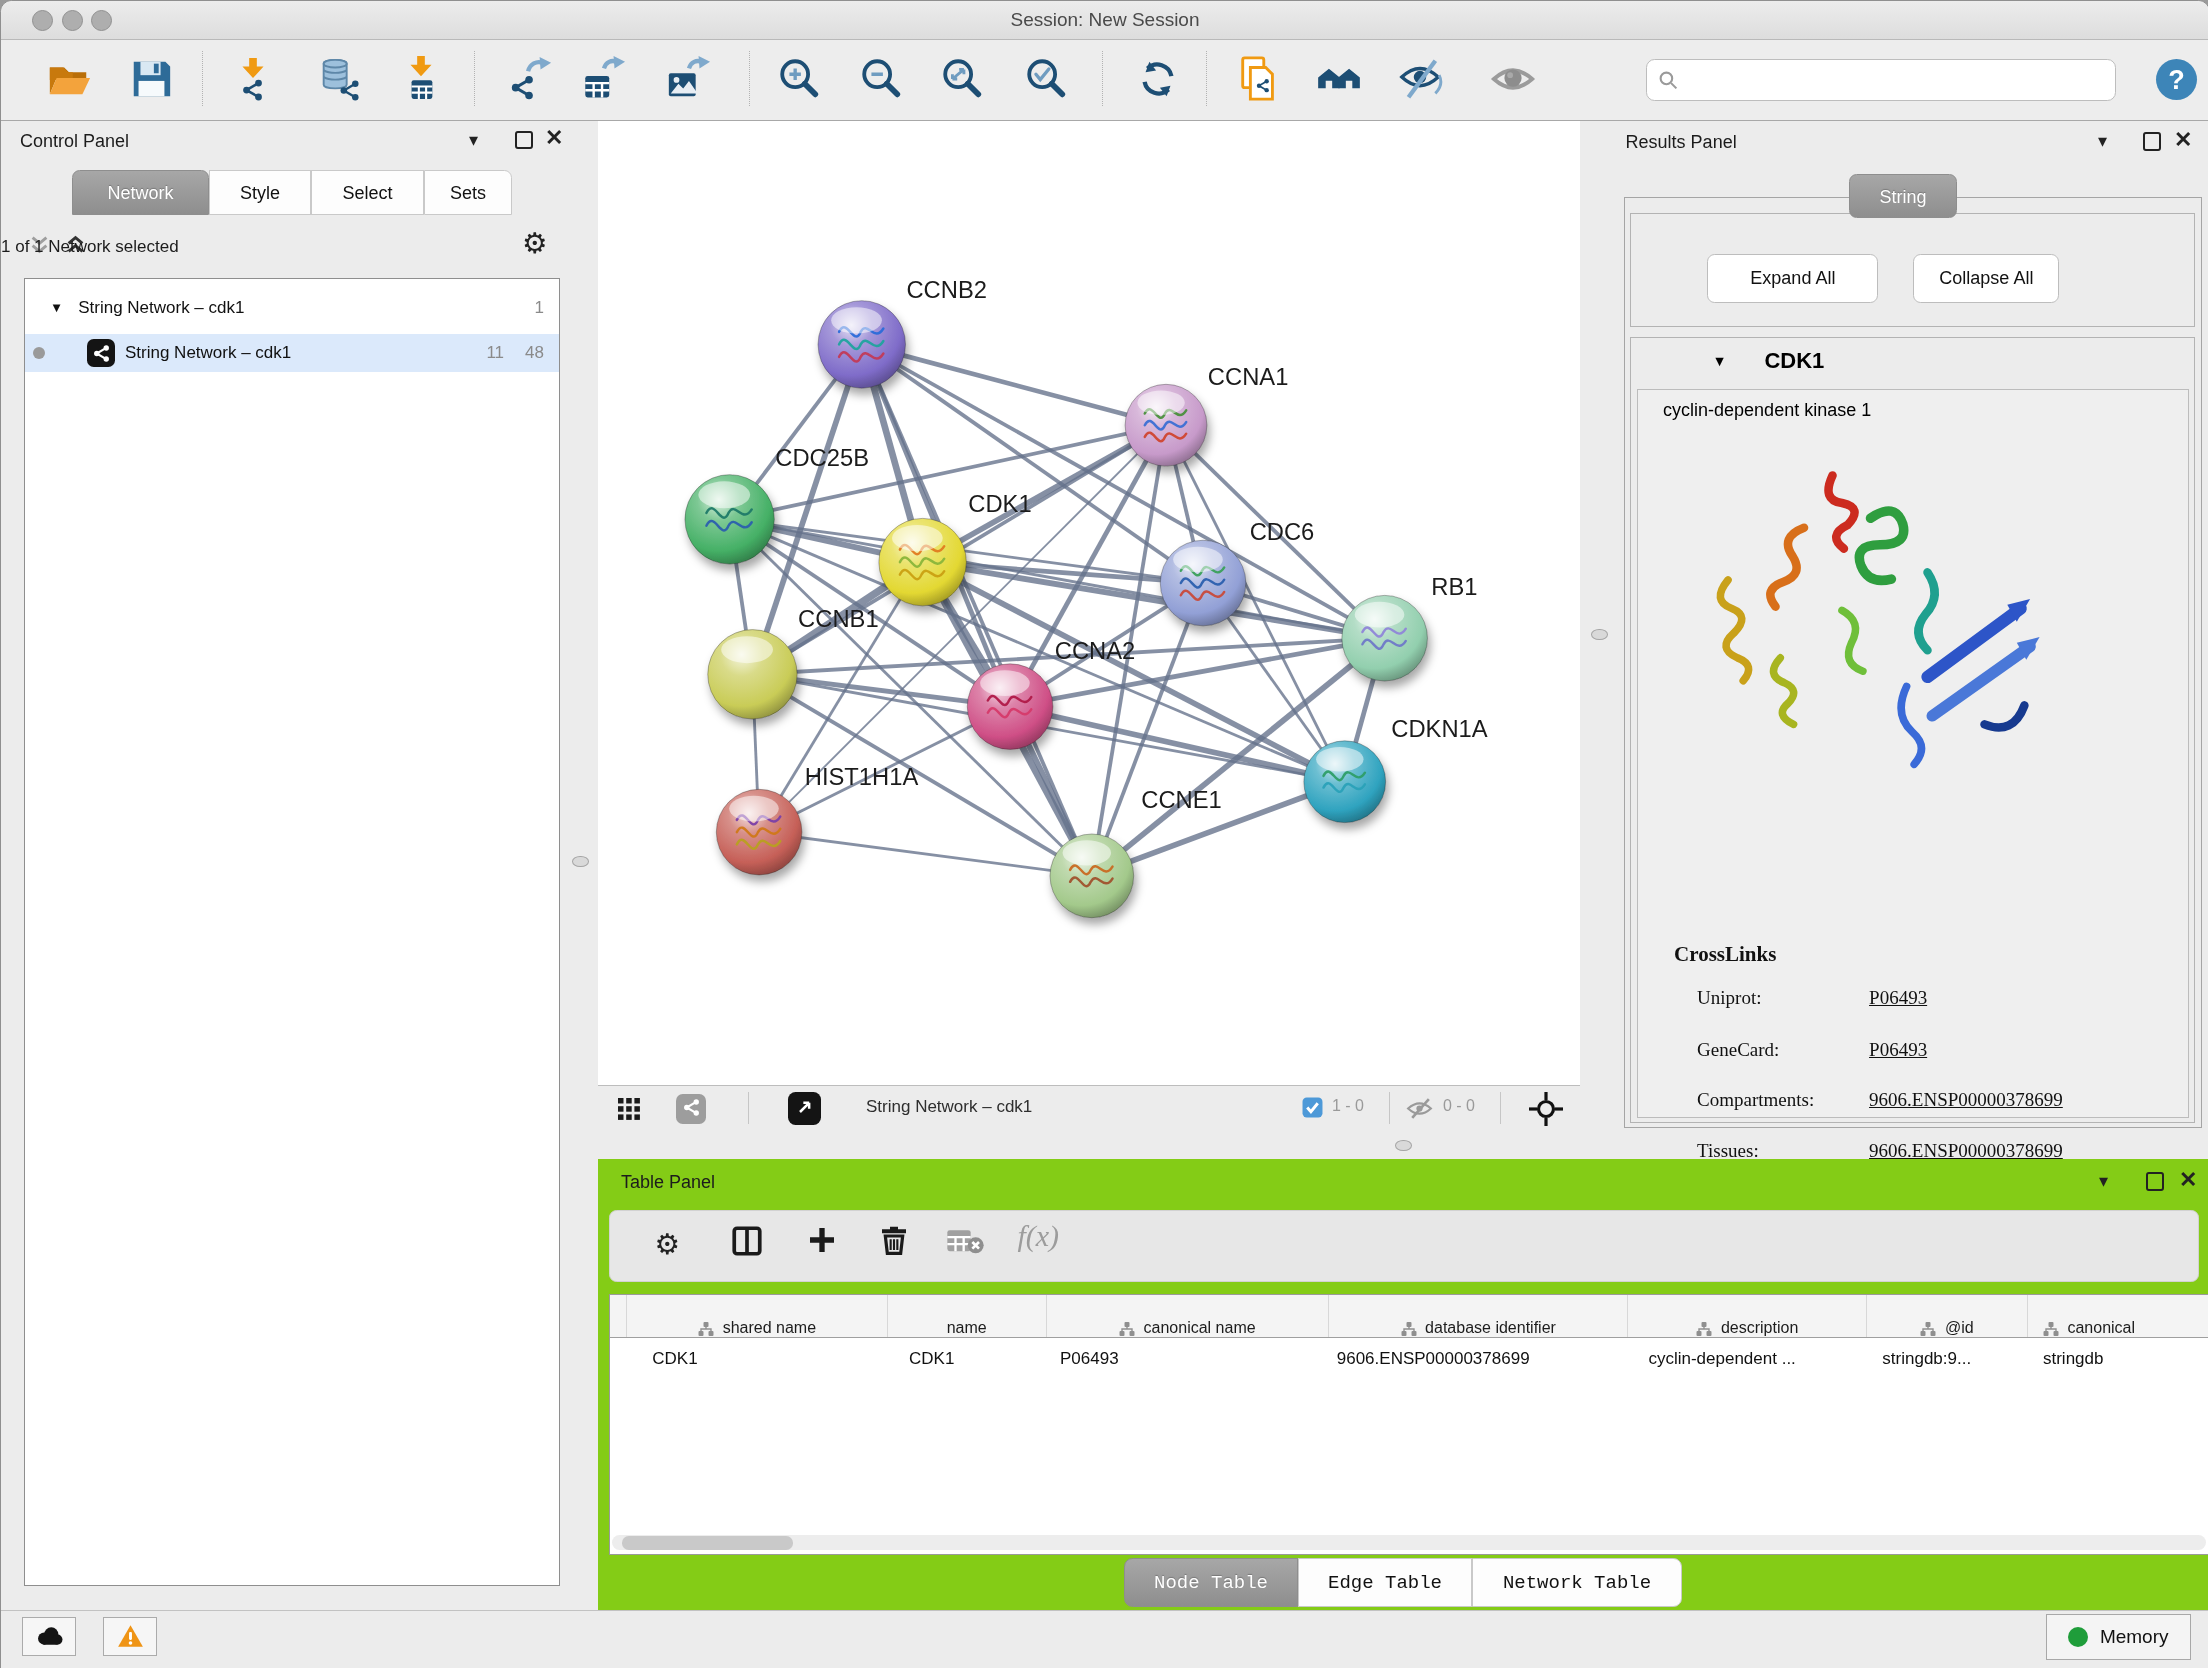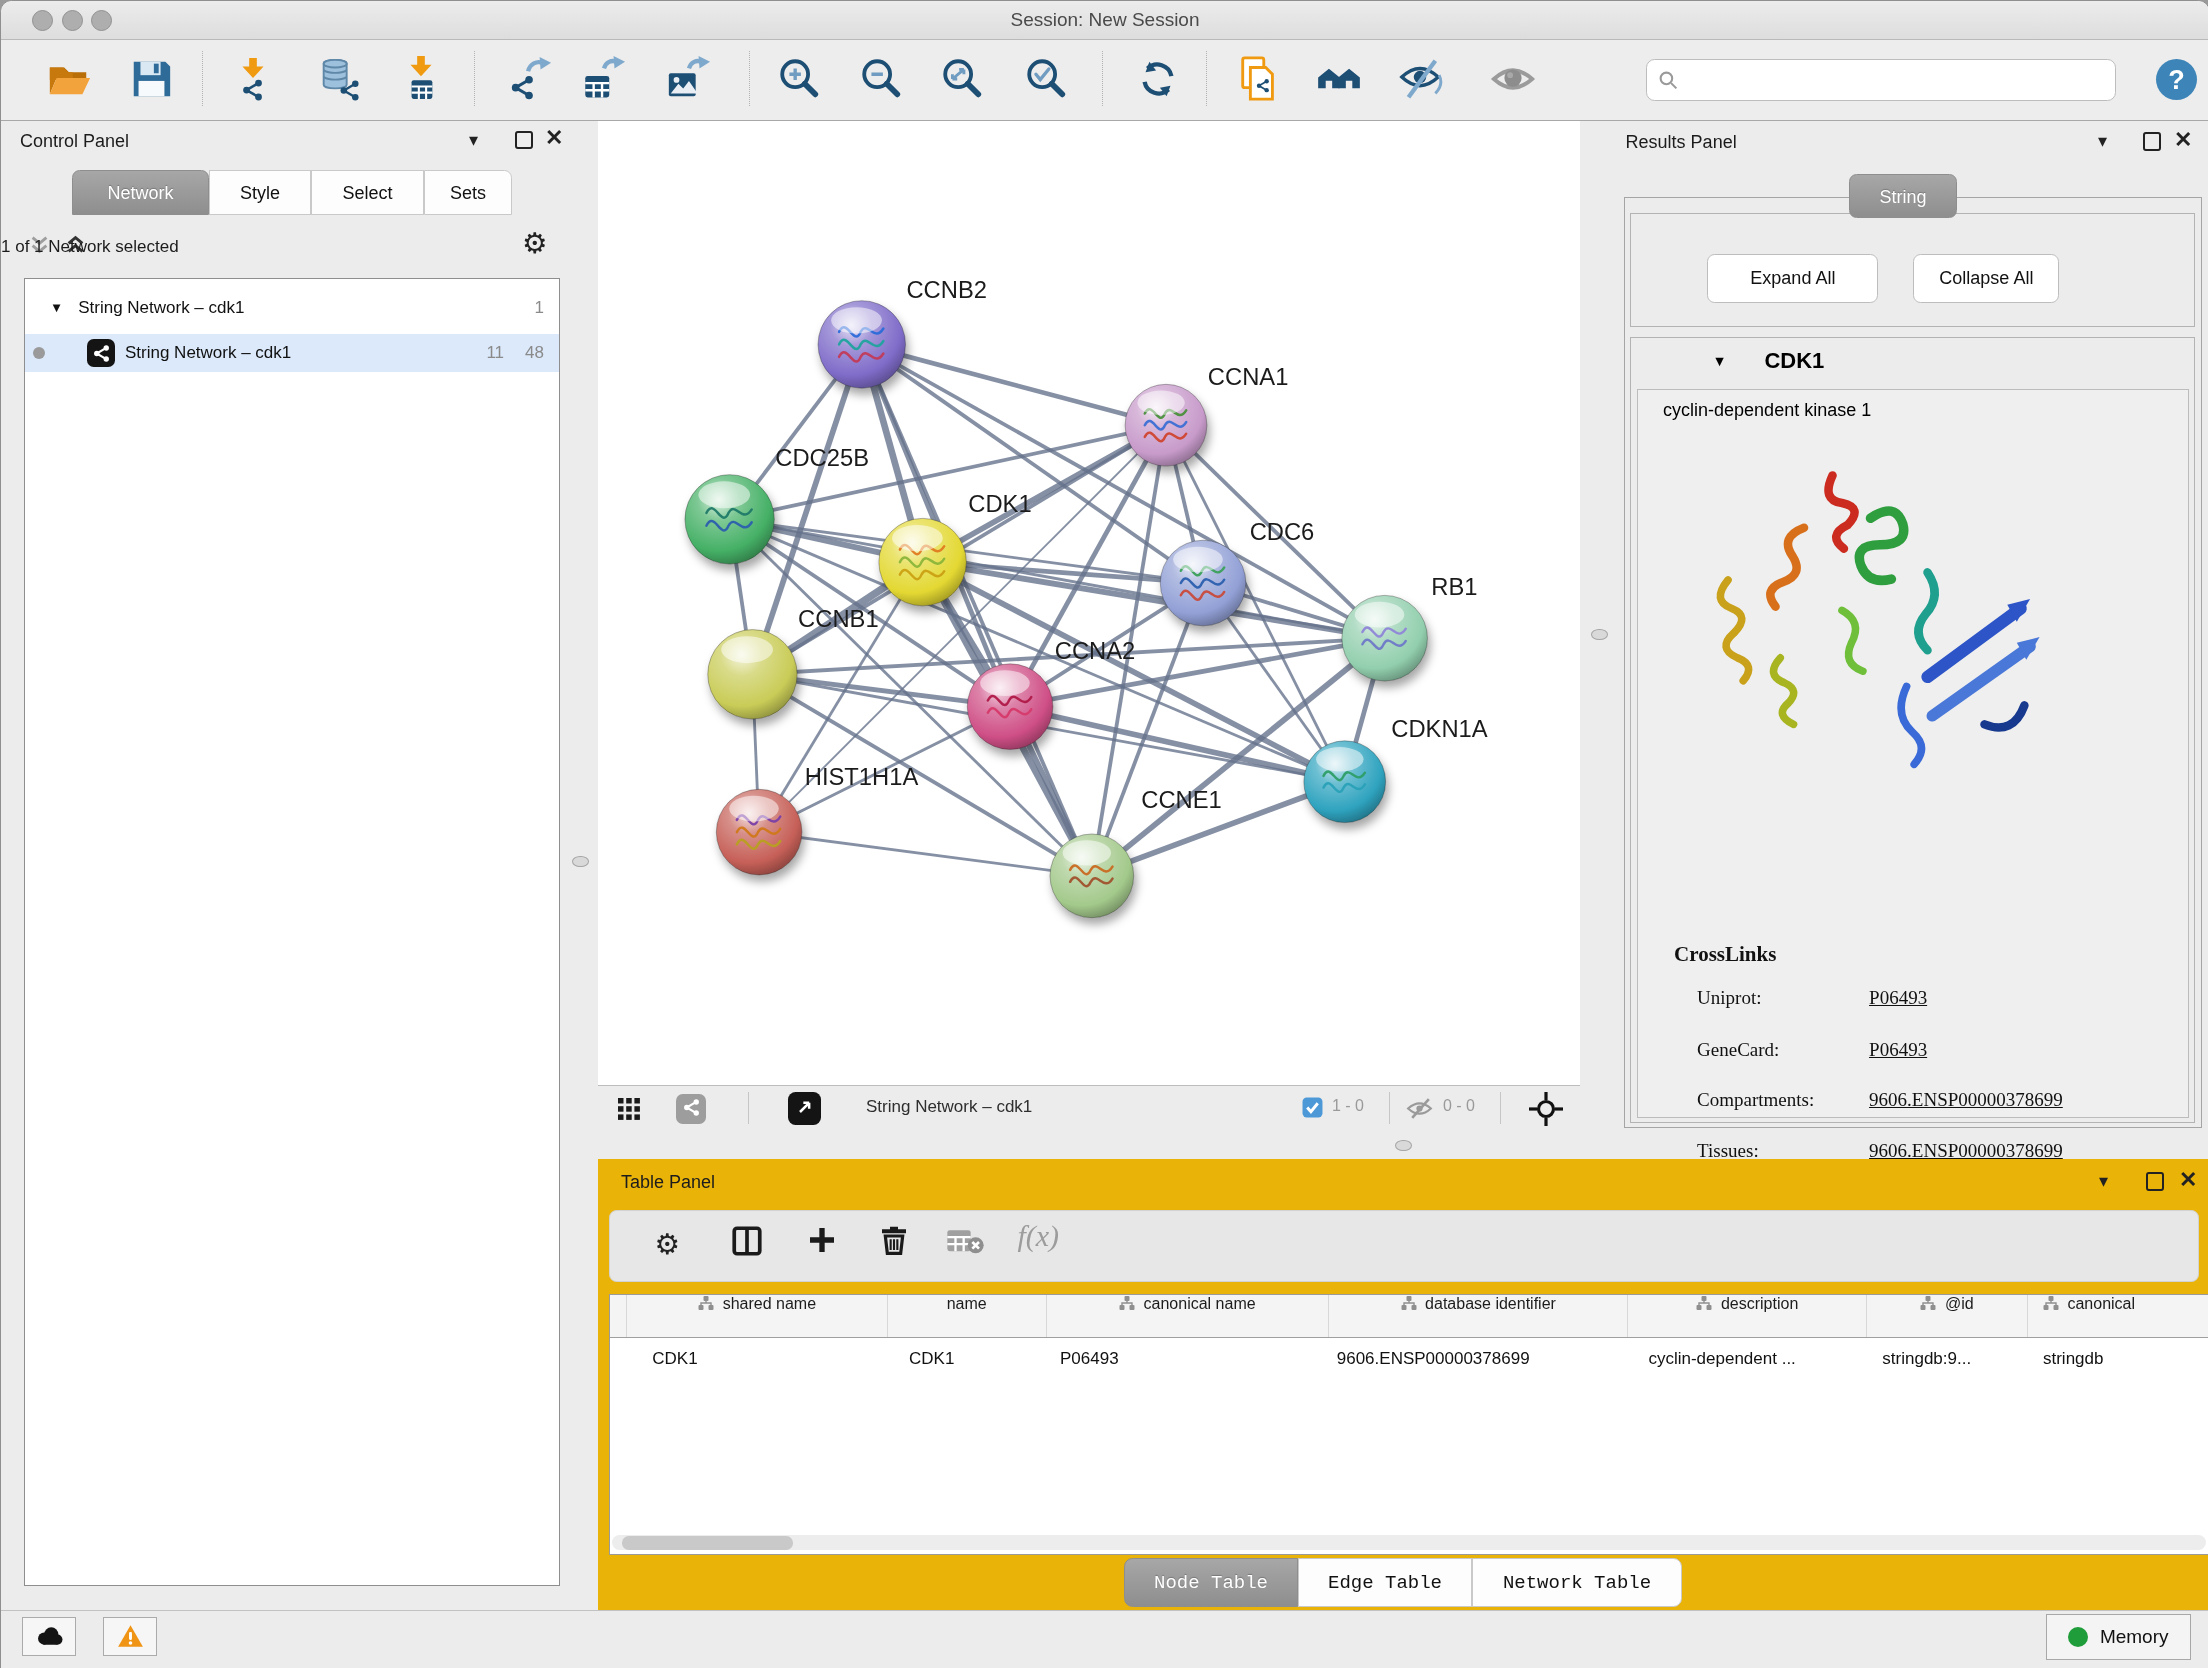--- a/index.html
+++ b/index.html
@@ -50,26 +50,26 @@
   
   .results-panel{position:absolute;left:1617px;top:120px;width:592px;height:1010px;background:#ececec;}
   .rbox{position:absolute;left:5.7px;top:76px;width:578px;height:931px;background:#ececec;border:1.4px solid #a5a5a5;box-sizing:border-box;}
   .rtab{position:absolute;left:231px;top:53px;width:108px;height:44px;line-height:44px;font-size:18px;border-radius:7.6px;}
   .rsub1{position:absolute;left:5.7px;top:15px;width:565px;height:114px;border:1.4px solid #b3b3b3;box-sizing:border-box;}
   .rbtn{position:absolute;top:40px;height:49px;background:#fff;border:1px solid #bdbdbd;border-radius:7.6px;font-size:18px;color:#111;cursor:pointer;font-family:"Liberation Sans",sans-serif;}
   .rsub2{position:absolute;left:5.7px;top:139px;width:565px;height:786px;border:1.4px solid #b3b3b3;box-sizing:border-box;}
   .rinner{position:absolute;left:5.7px;top:51px;width:552px;height:729px;background:#efefef;border:1px solid #bcbcbc;box-sizing:border-box;}
   .xl{font-family:"Liberation Serif",serif;position:absolute;color:#111;}
   
-  .table-panel{position:absolute;left:597px;top:1158px;width:1611px;height:451px;background:#eab308;}
+  .table-panel{position:absolute;left:597px;top:1158px;width:1611px;height:451px;background:#84cc16;}
   .ttoolbox{position:absolute;left:11.4px;top:51px;width:1590px;height:72px;background:#e7e7e7;border:1px solid #d2d2d2;border-radius:7.6px;box-sizing:border-box;}
   .ttb{position:absolute;top:13.3px;background:none;border:none;padding:0;cursor:pointer;}
   .dtable{position:absolute;left:11.4px;top:135px;width:1600px;height:261px;background:#fff;border:1px solid #9a9a9a;box-sizing:border-box;overflow:hidden;}
   .thead{display:flex;height:42px;background:#f4f4f4;border-bottom:1px solid #9f9f9f;}
-  .th{display:flex;align-items:flex-start;justify-content:center;gap:8.6px;font-size:16px;color:#1c1c1c;border-right:1px solid #d8d8d8;box-sizing:border-box;overflow:hidden;white-space:nowrap;cursor:pointer;}
+  .th{display:flex;align-items:flex-end;justify-content:center;gap:8.6px;font-size:16px;color:#1c1c1c;border-right:1px solid #d8d8d8;box-sizing:border-box;overflow:hidden;white-space:nowrap;cursor:pointer;}
   .trowdata{display:flex;height:42px;font-size:17px;color:#111;align-items:center;}
   .td{box-sizing:border-box;overflow:hidden;white-space:nowrap;}
   .hscroll{position:absolute;left:1.9px;bottom:3.8px;width:1594px;height:15px;background:#ededed;border-radius:7.6px;}
   .hthumb{position:absolute;left:9.5px;top:1px;width:171px;height:13.3px;background:#c9c9c9;border-radius:6.7px;cursor:pointer;}
   .ttabs{position:absolute;top:399px;left:526px;display:flex;height:49px;}
   .ttabs .tab{height:49px;line-height:49px;font-size:19px;font-family:Liberation Mono, monospace;}
   .ttabs .tab:first-child{border-radius:8.6px 0 0 8.6px;}
   .ttabs .tab:last-child{border-radius:0 8.6px 8.6px 0;}
   
   .statusbar{position:absolute;left:0;top:1609px;width:100%;height:59px;background:#ececec;border-top:1px solid #c2c2c2;box-sizing:border-box;}

